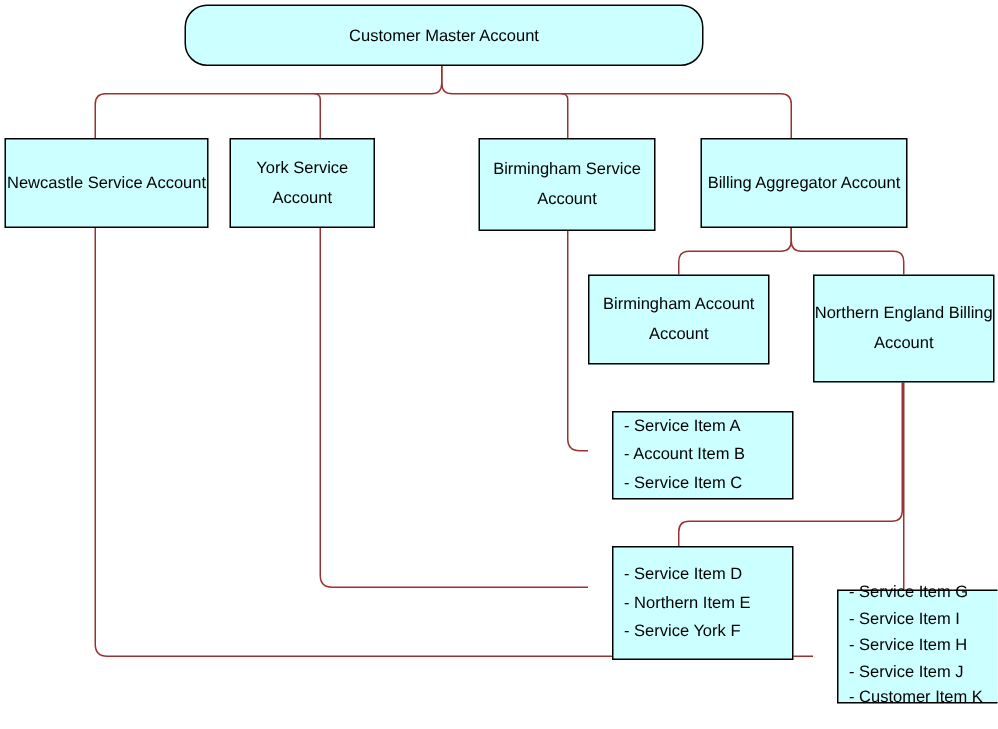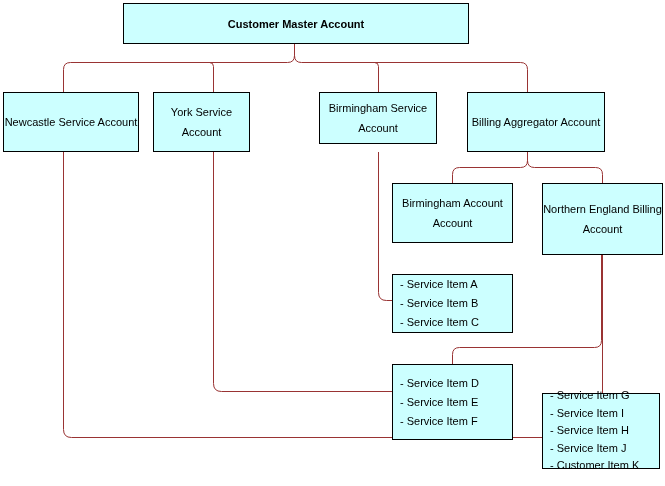--- a/index.html
+++ b/index.html
@@ -28,33 +28,34 @@
     box-sizing: border-box;
     background: var(--box-fill, #CCFFFF);
     border: 1px solid var(--box-border, #000000);
     display: flex;
     flex-direction: column;
     align-items: center;
     justify-content: center;
     text-align: center;
     line-height: 20px;
   }
-  .box.master { font-weight: bold; }
+  .box.master { font-weight: normal; border-radius: 15px; }
   .box.items {
     align-items: flex-start;
     text-align: center;
     padding-left: 7px;
     line-height: 19px;
+    margin-left: 16px;
   }
   .box.items.tall { line-height: 17.5px; }
 
   #box-master              { left:123px; top:3px;   width:346px; height:41px; }
   #box-newcastle           { left:3px;   top:92px;  width:136px; height:60px; }
   #box-york                { left:153px; top:92px;  width:97px; height:60px; }
-  #box-birmingham-service  { left:319px; top:92px;  width:118px; height:52px; }
+  #box-birmingham-service  { left:319px; top:92px;  width:118px; height:62px; }
   #box-billing-aggregator  { left:467px; top:92px;  width:138px; height:60px; }
   #box-birmingham-billing  { left:392px; top:183px; width:121px; height:60px; }
   #box-ne-billing          { left:542px; top:183px; width:121px; height:72px; }
   #box-items-abc           { left:392px; top:274px; width:121px; height:59px; }
   #box-items-def           { left:392px; top:364px; width:121px; height:76px; }
   #box-items-ghijk         { left:542px; top:393px; width:118px; height:76px; }
 </style>
 </head>
 <body>
 
@@ -97,28 +98,28 @@
   <div id="box-birmingham-billing" class="box">
     <span>Birmingham Account Account</span>
   </div>
 
   <div id="box-ne-billing" class="box">
     <span>Northern England Billing Account</span>
   </div>
 
   <div id="box-items-abc" class="box items">
     <div>- Service Item A</div>
-    <div>- Service Item B</div>
+    <div>- Account Item B</div>
     <div>- Service Item C</div>
   </div>
 
   <div id="box-items-def" class="box items">
     <div>- Service Item D</div>
-    <div>- Service Item E</div>
-    <div>- Service Item F</div>
+    <div>- Northern Item E</div>
+    <div>- Service York F</div>
   </div>
 
   <div id="box-items-ghijk" class="box items tall">
     <div>- Service Item G</div>
     <div>- Service Item I</div>
     <div>- Service Item H</div>
     <div>- Service Item J</div>
     <div>- Customer Item K</div>
   </div>
 

